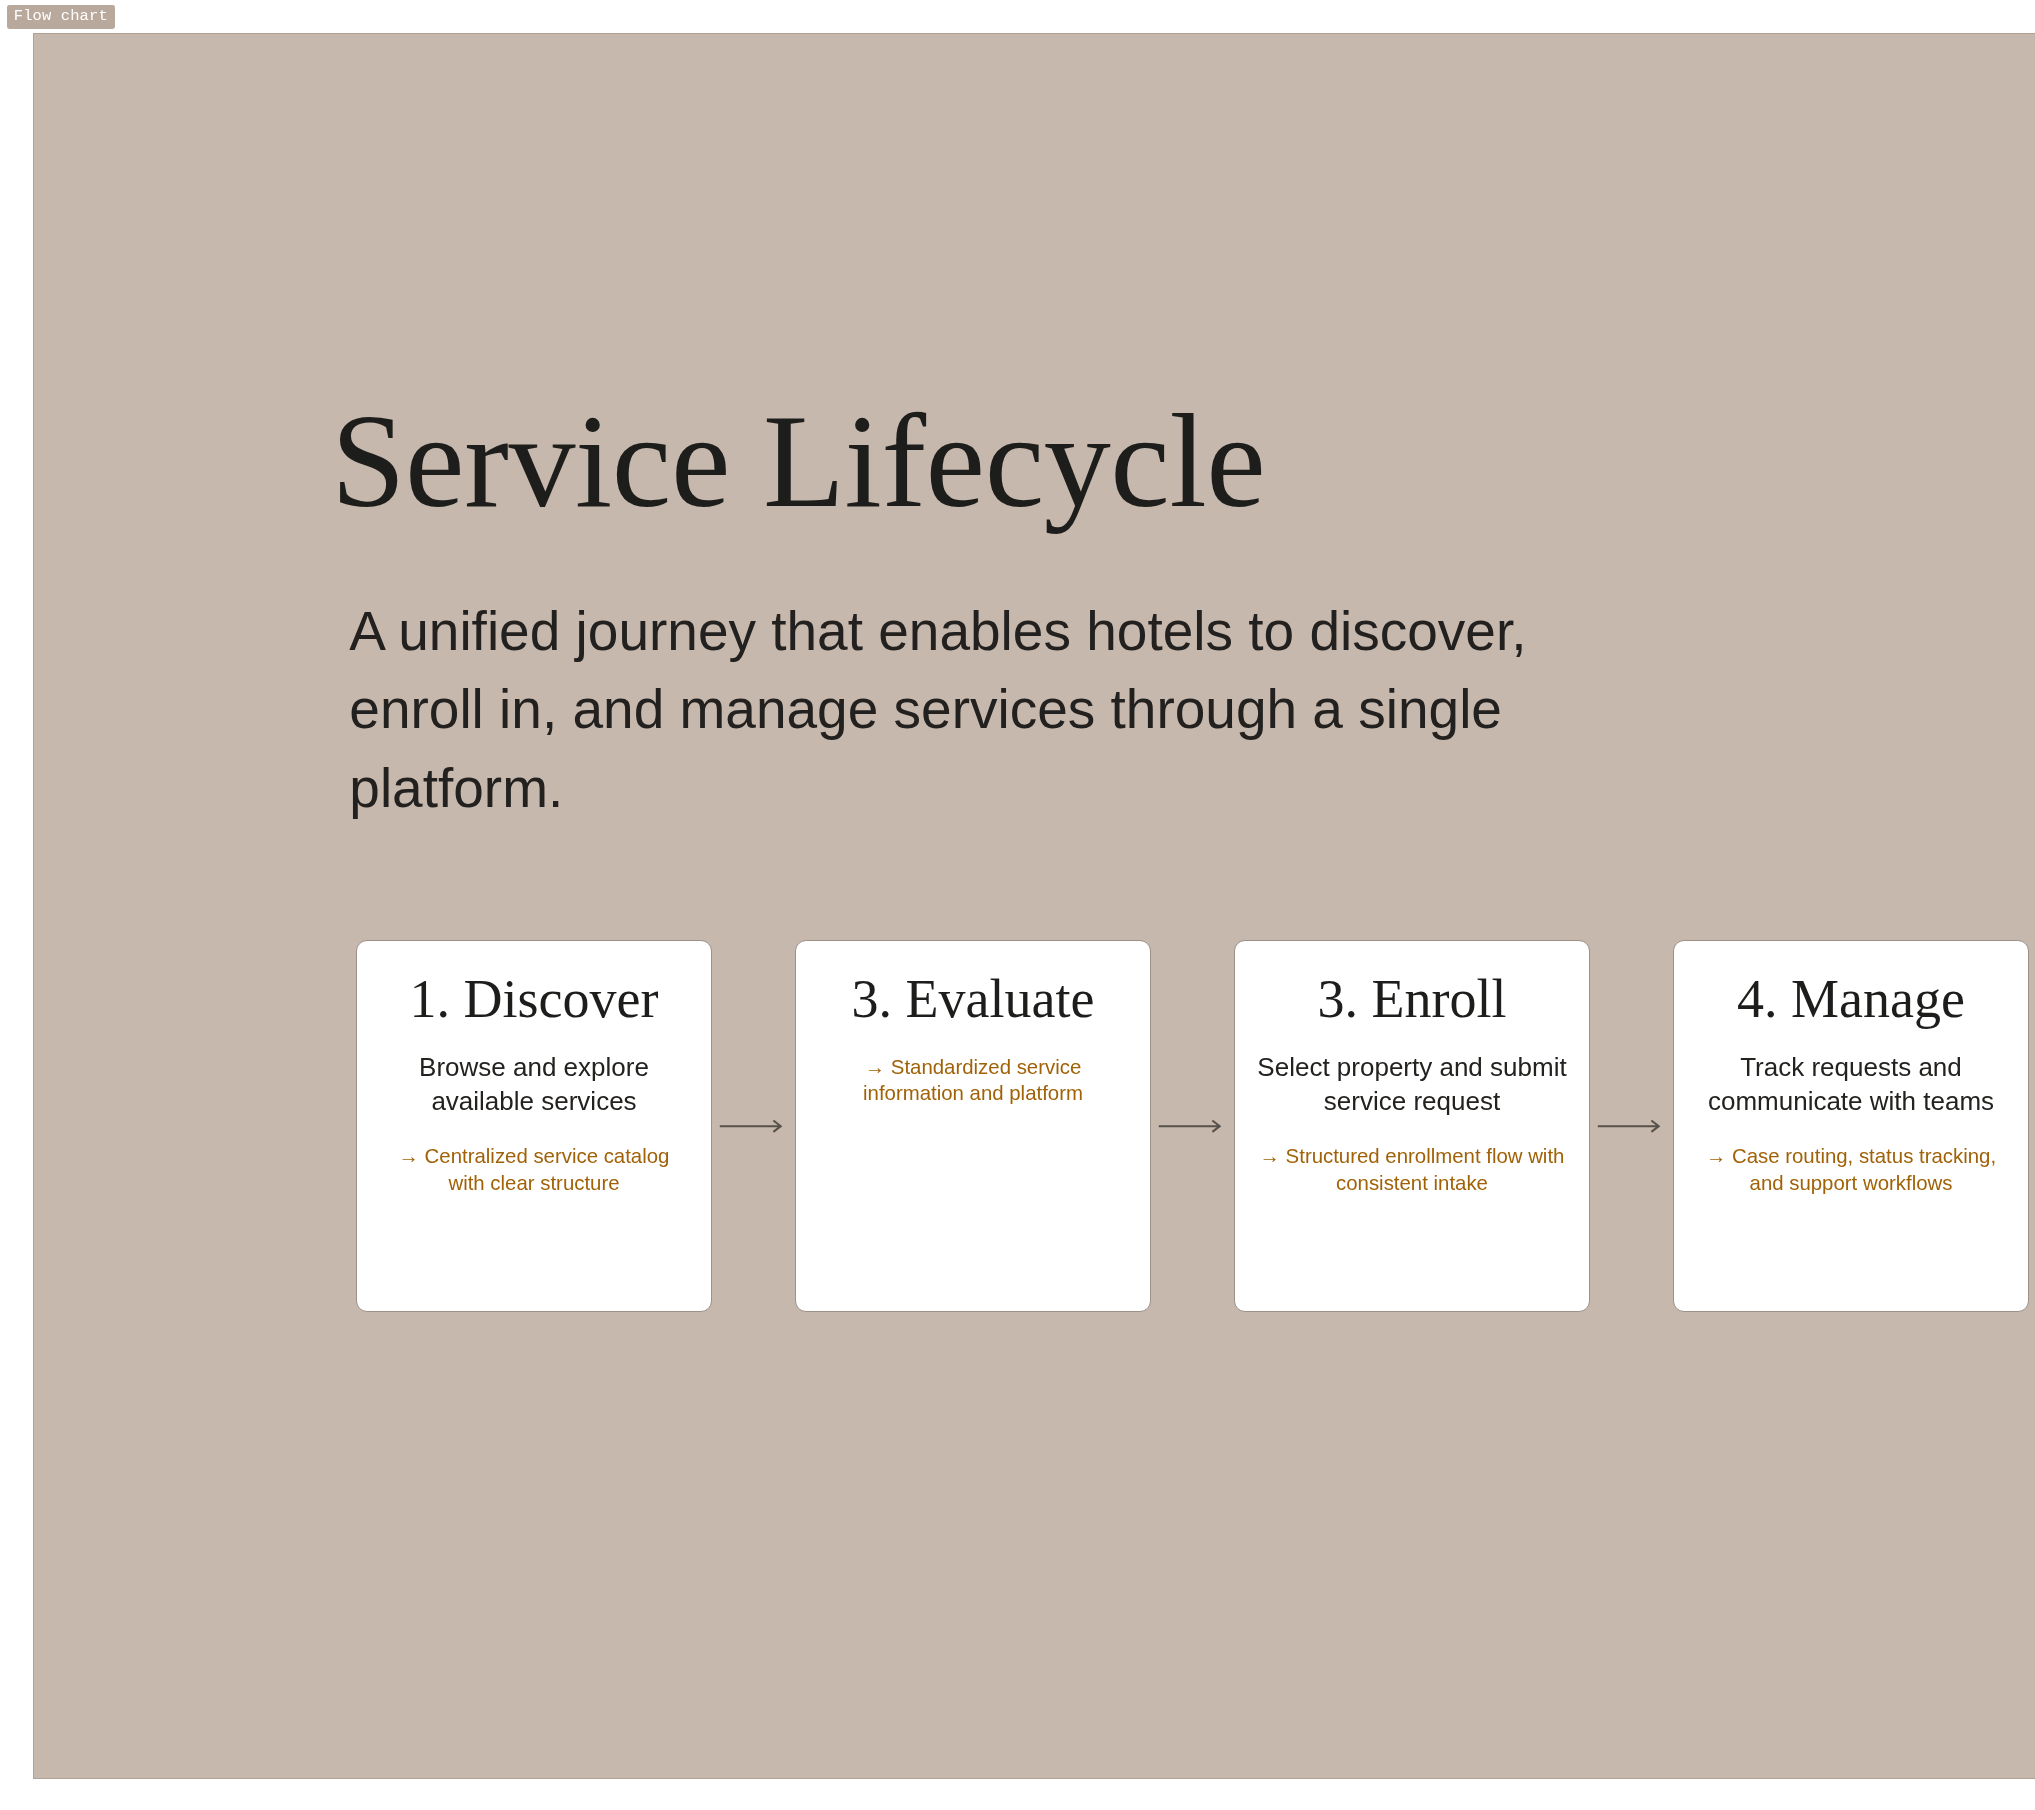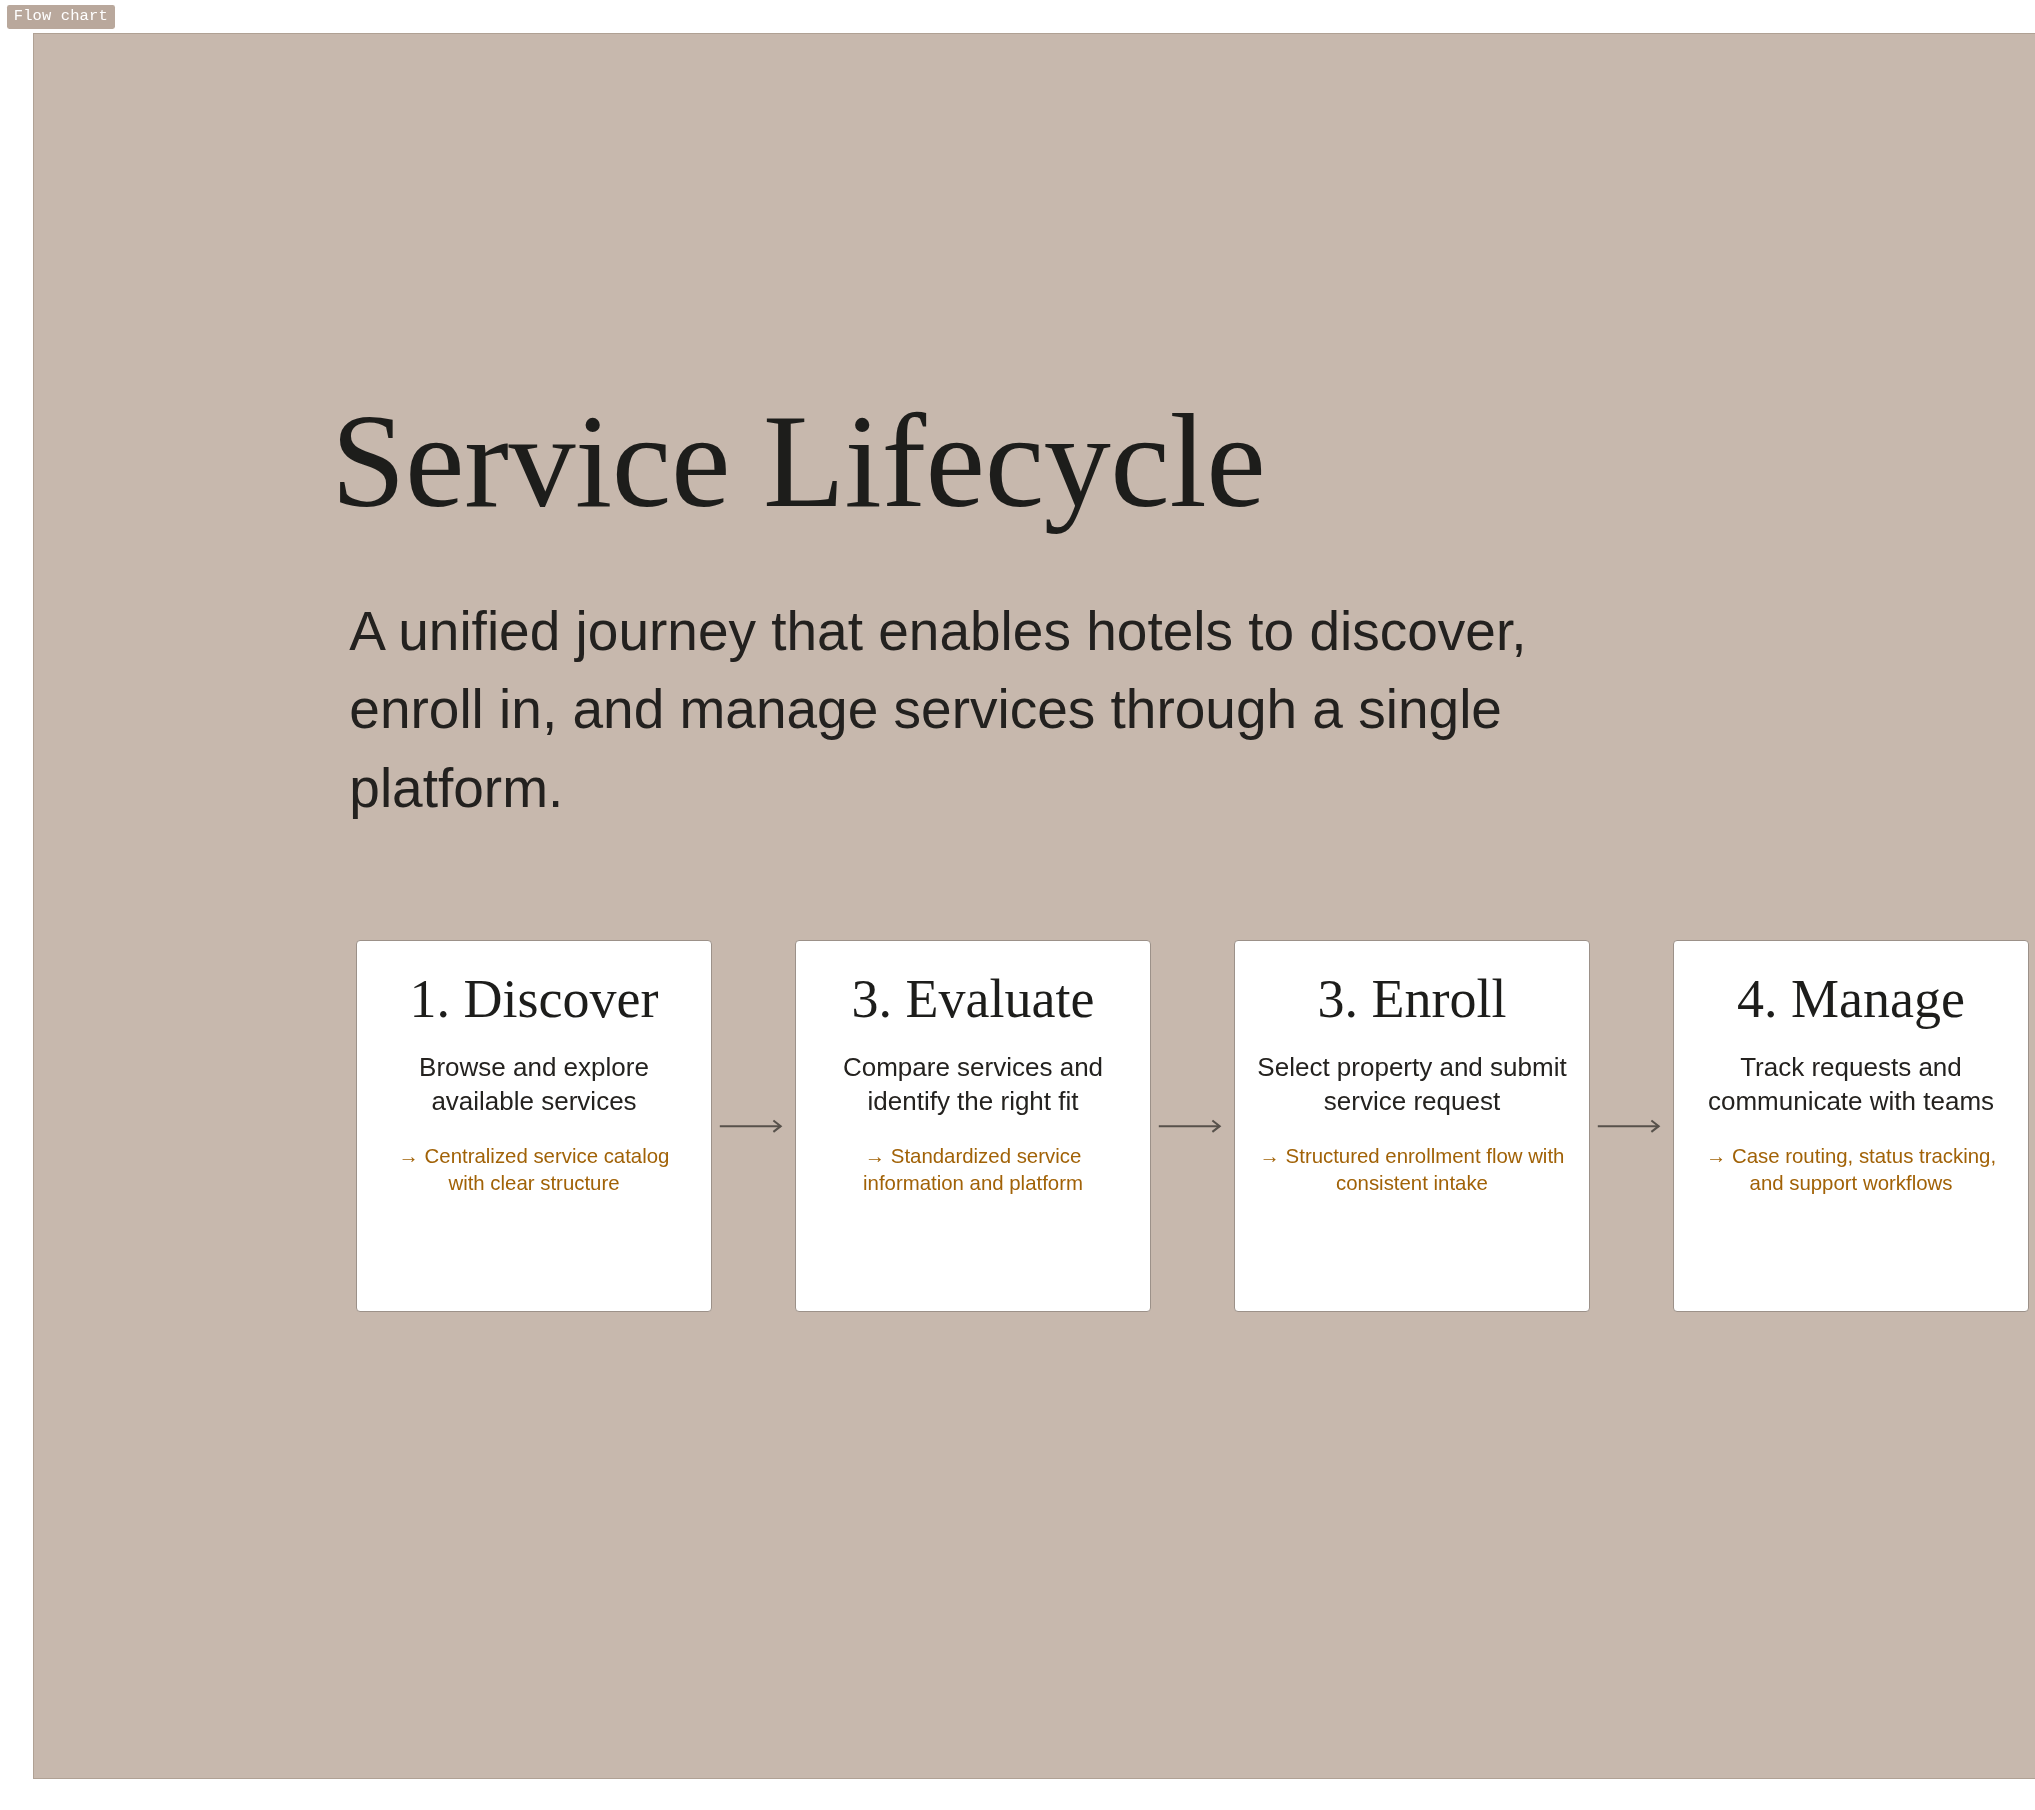--- a/index.html
+++ b/index.html
@@ -79,21 +79,21 @@
   .card {
     width: 356px;
     height: 372px;
     background: #ffffff;
     border: 1.2px solid #9c9189;
     box-sizing: border-box;
     display: flex;
     flex-direction: column;
     align-items: center;
     padding: 28.5px 21px 0 21px;
-    border-radius: 4px;
+    border-radius: 11px;
   }
 
   .card-title {
     font-family: "Liberation Serif", serif;
     font-size: 54px;
     line-height: 1.1;
     color: #1d1d1b;
     text-align: center;
     margin: 0;
     font-weight: 400;
@@ -152,21 +152,20 @@
 
     <div class="connector">
       <svg width="69" height="16.3" viewBox="0 0 170 40" fill="none" aria-hidden="true">
         <line x1="2" y1="20" x2="152" y2="20" stroke="#57514b" stroke-width="5"></line>
         <polyline points="134,6 152,20 134,34" stroke="#57514b" stroke-width="5" fill="none"></polyline>
       </svg>
     </div>
 
     <div class="card">
       <div class="card-title">3. Evaluate</div>
-      <div class="card-desc">Compare services and identify the right fit</div>
       <div class="card-note">→ Standardized service information and platform</div>
     </div>
 
     <div class="connector">
       <svg width="69" height="16.3" viewBox="0 0 170 40" fill="none" aria-hidden="true">
         <line x1="2" y1="20" x2="152" y2="20" stroke="#57514b" stroke-width="5"></line>
         <polyline points="134,6 152,20 134,34" stroke="#57514b" stroke-width="5" fill="none"></polyline>
       </svg>
     </div>
 

